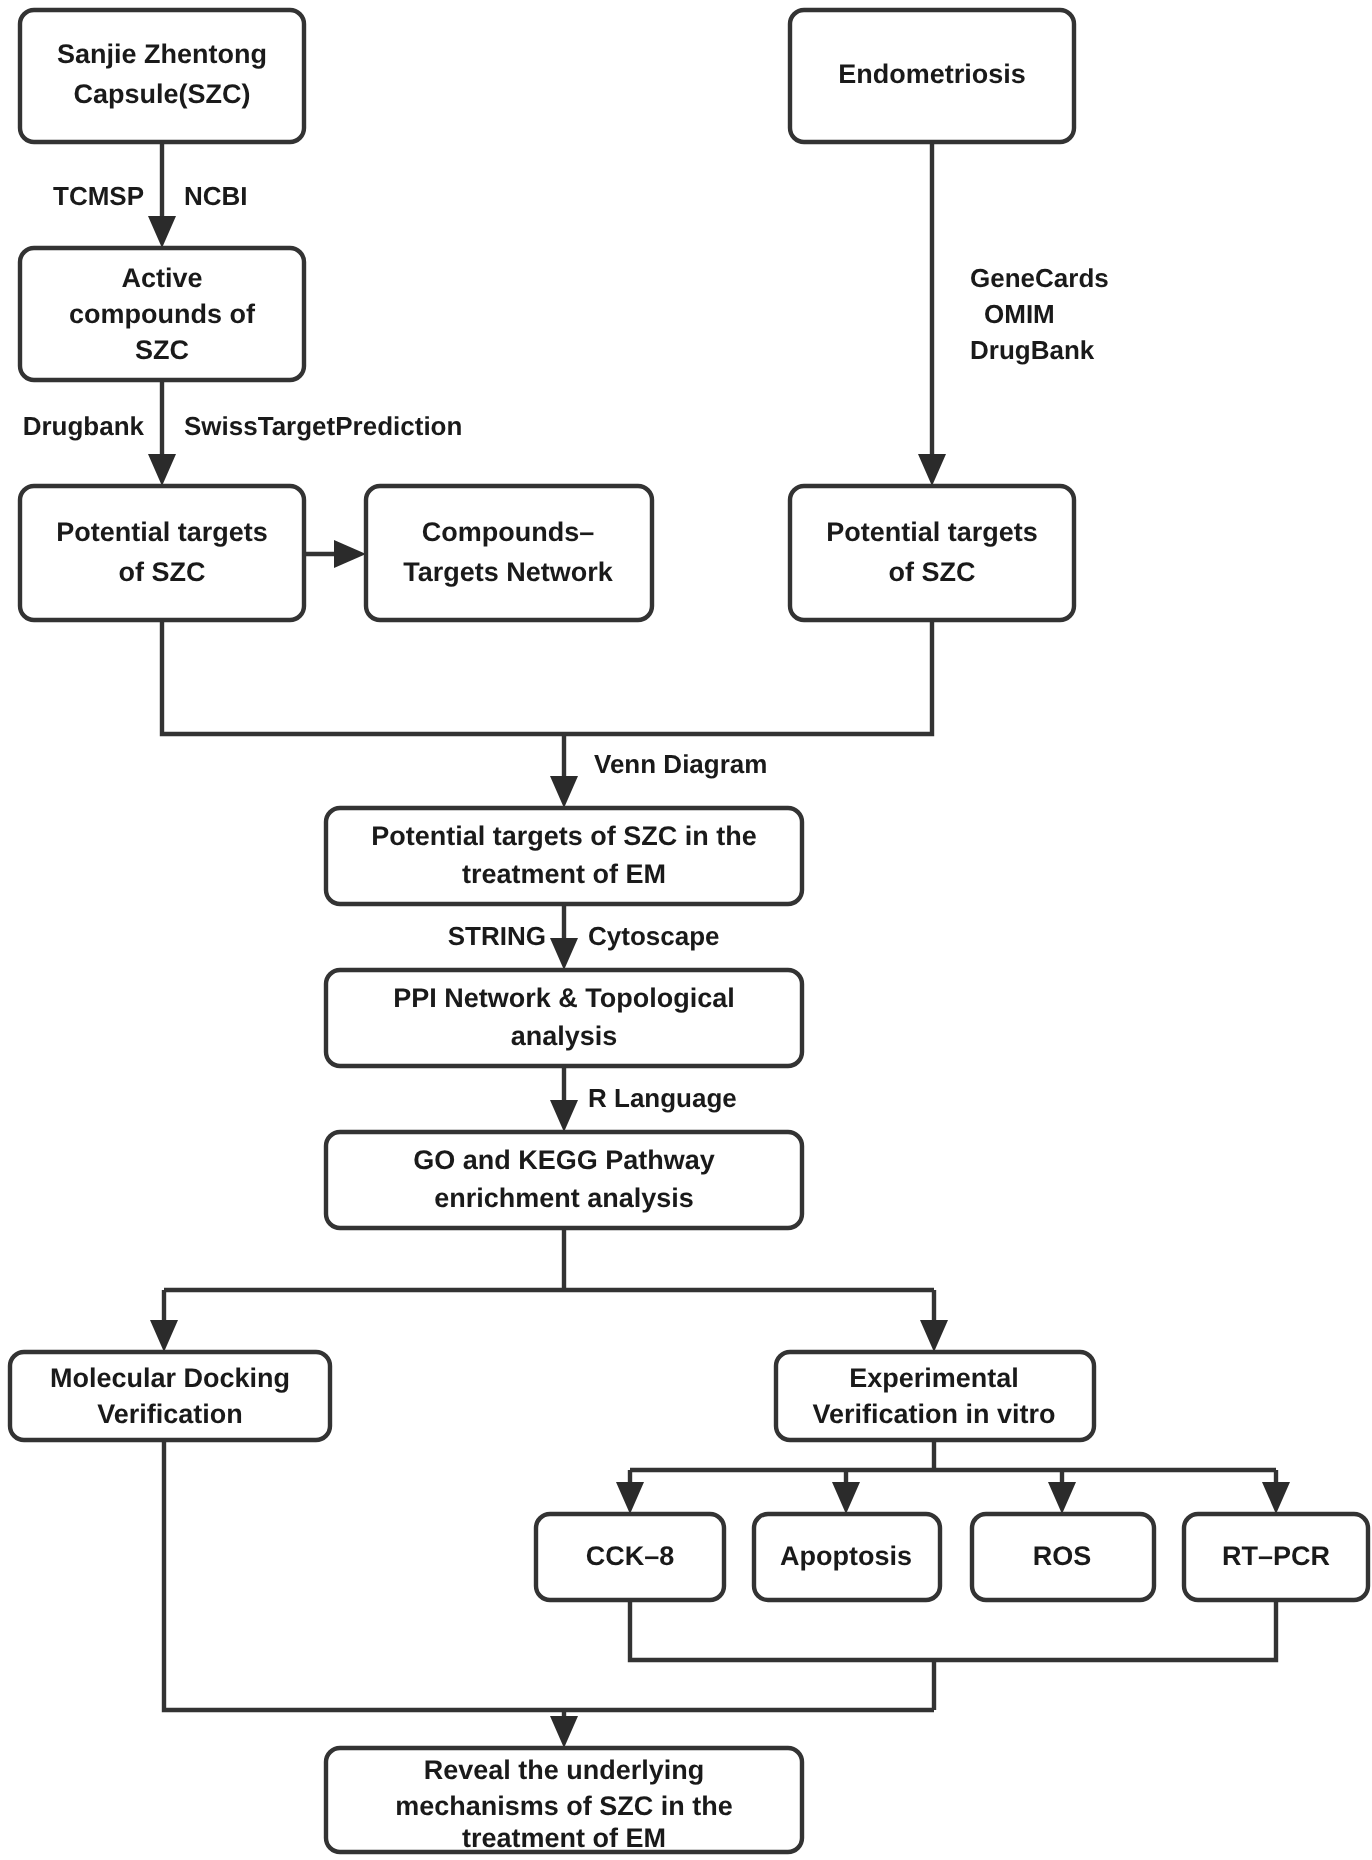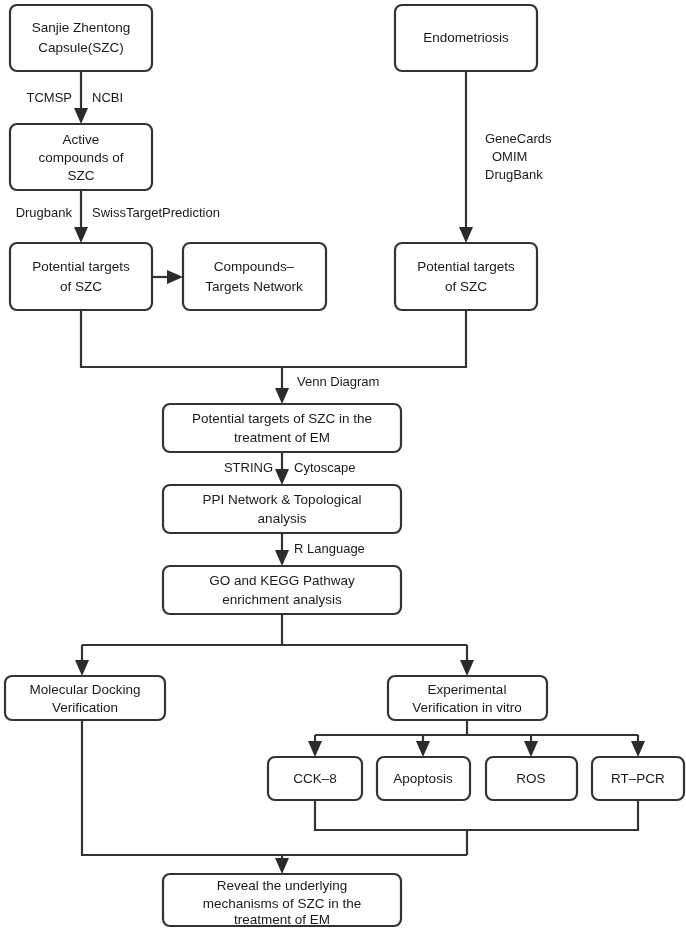--- a/index.html
+++ b/index.html
@@ -10,20 +10,21 @@
   body {
     width: 686px;
     height: 930px;
     font-family: "Liberation Sans", sans-serif;
     overflow: hidden;
   }
   #flowchart-root {
     position: relative;
     width: 686px;
     height: 930px;
+    font-weight: bold;
   }
   svg.diagram {
     display: block;
     width: 686px;
     height: 930px;
   }
   .node-box {
     fill: #ffffff;
     stroke: #333333;
     stroke-width: 2.2;

